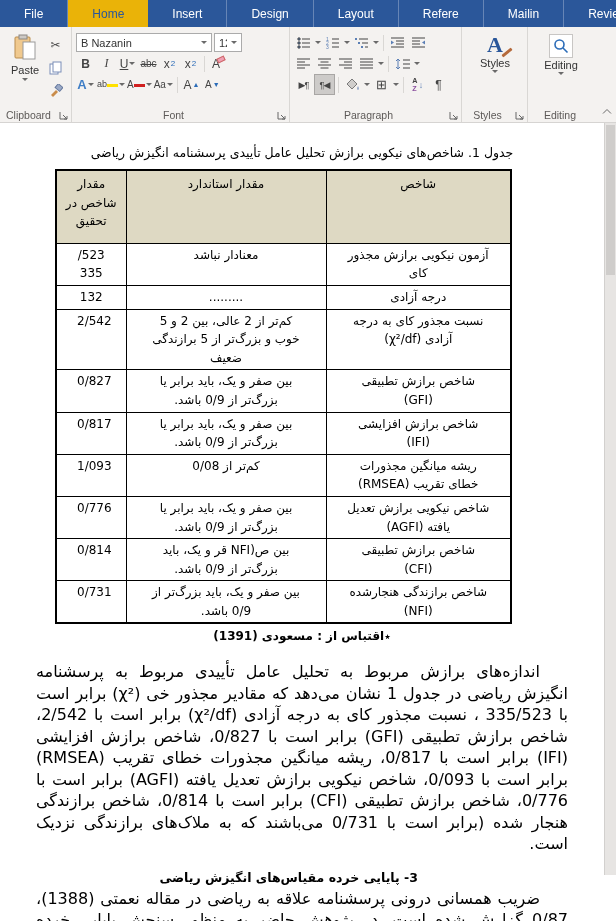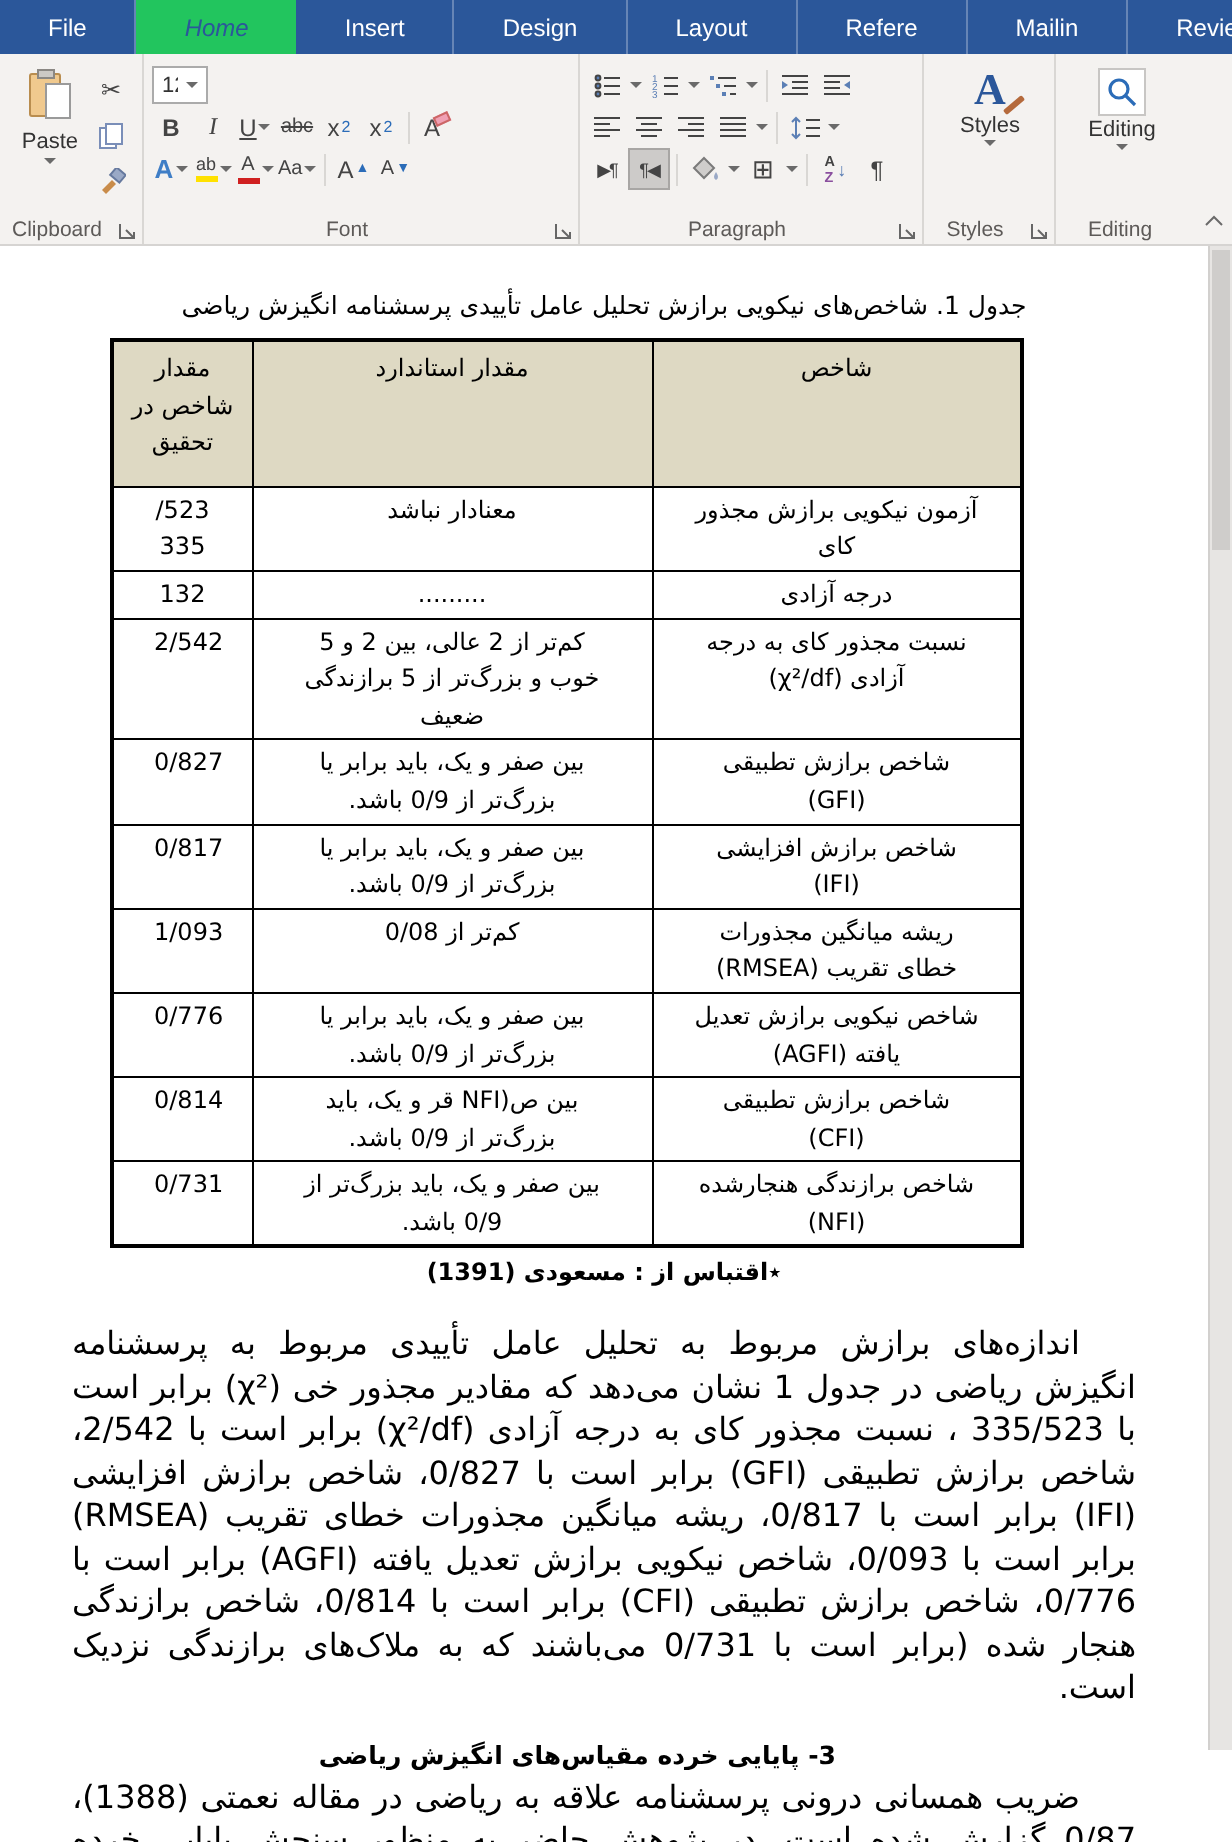--- a/index.html
+++ b/index.html
@@ -4,21 +4,21 @@
 <style>
   * { box-sizing: border-box; margin: 0; padding: 0; }
   html,body { width:616px; height:921px; overflow:hidden; background:#fff;
     font-family:"Liberation Sans", sans-serif; }
 
   
   .tabbar { height:27px; background:#2b579a; display:flex; align-items:stretch; }
   .tabs-strip { display:flex; align-items:stretch; }
   .tab { display:flex; align-items:center; padding:0 24px; color:#fff; font-size:12px;
     border-right:1px solid rgba(255,255,255,.28); white-space:nowrap; cursor:default; }
-  .tab.active { background:#22c55e; color:#2b579a; border-right:none;font-style:italic; }
+  .tab.active { background:#eab308; color:#2b579a; border-right:none; }
   .tabbar-right { margin-left:auto; display:flex; align-items:center; color:#fff;
     font-size:12px; padding-right:10px; gap:5px; }
   .tabbar-right .lbl { margin-right:14px; }
 
   
   .ribbon { height:96px; background:#f4f2f0; border-bottom:1px solid #d6d4d2;
     display:flex; position:relative; }
   .group { position:relative; border-right:1px solid #d9d7d4; padding:4px 4px 16px 4px; }
   .group-label { position:absolute; bottom:1px; left:0; right:14px; text-align:center;
     font-size:10.5px; color:#5d5a58; }
@@ -40,21 +40,21 @@
   
   .g-font { width:218px; }
   .combo { border:1px solid #ababab; background:#fff; height:19px; display:flex;
     align-items:center; font-size:11px; color:#333; padding:0 4px; gap:4px; }
   .combo .cname { flex:1; white-space:nowrap; overflow:hidden; }
   .fb { font-weight:bold; } .fi { font-style:italic; font-family:"Liberation Serif",serif; }
   .fu { text-decoration:underline; }
   .strike { text-decoration:line-through; font-size:10px; }
   .subsup small { font-size:8px; color:#2b6cb8; }
   .eff-a { color:#3f7ec6; font-weight:bold; font-size:13px; }
-  .clrbar { display:inline-flex; flex-direction:column; align-items:center; line-height:1; }
+  .clrbar { display:inline-flex; flex-direction:row; align-items:center; line-height:1; }
   .clrbar .bar { width:11px; height:3px; margin-top:1px; }
   .yellow { background:#ffe100; } .red { background:#d02020; }
   .eraser { width:8px; height:5px; background:#f0a0b4; border:1px solid #c66;
     transform:rotate(-25deg); margin-left:-4px; margin-top:-8px; }
   .updn { color:#2b6cb8; font-size:7px; }
 
   
   .g-para { width:172px; }
   .toggled { background:#cdcbc9; outline:1px solid #a8a6a4; }
   .dirbtn { font-size:9px; letter-spacing:-1px; }
@@ -161,20 +161,24 @@
     <div class="group-label">Clipboard</div>
     <span class="launcher">
       <svg width="9" height="9" viewBox="0 0 9 9" fill="none" stroke="#666">
           <path d="M1 1 v7 h7 M4 4 l4 4 M8 5 v3 h-3"></path>
         </svg>
     </span>
   </div>
 
   <div class="group g-font">
     <div class="r-row">
+      <div class="combo" style="width:136px">
+        <span class="cname">B Nazanin</span>
+        <span class="chev"></span>
+      </div>
       <div class="combo" style="width:28px">
         <span class="cname">12</span>
         <span class="chev"></span>
       </div>
     </div>
     <div class="r-row">
       <span class="icon-btn fb">B</span>
       <span class="icon-btn fi">I</span>
       <span class="icon-btn">
           <span class="fu">U</span>

